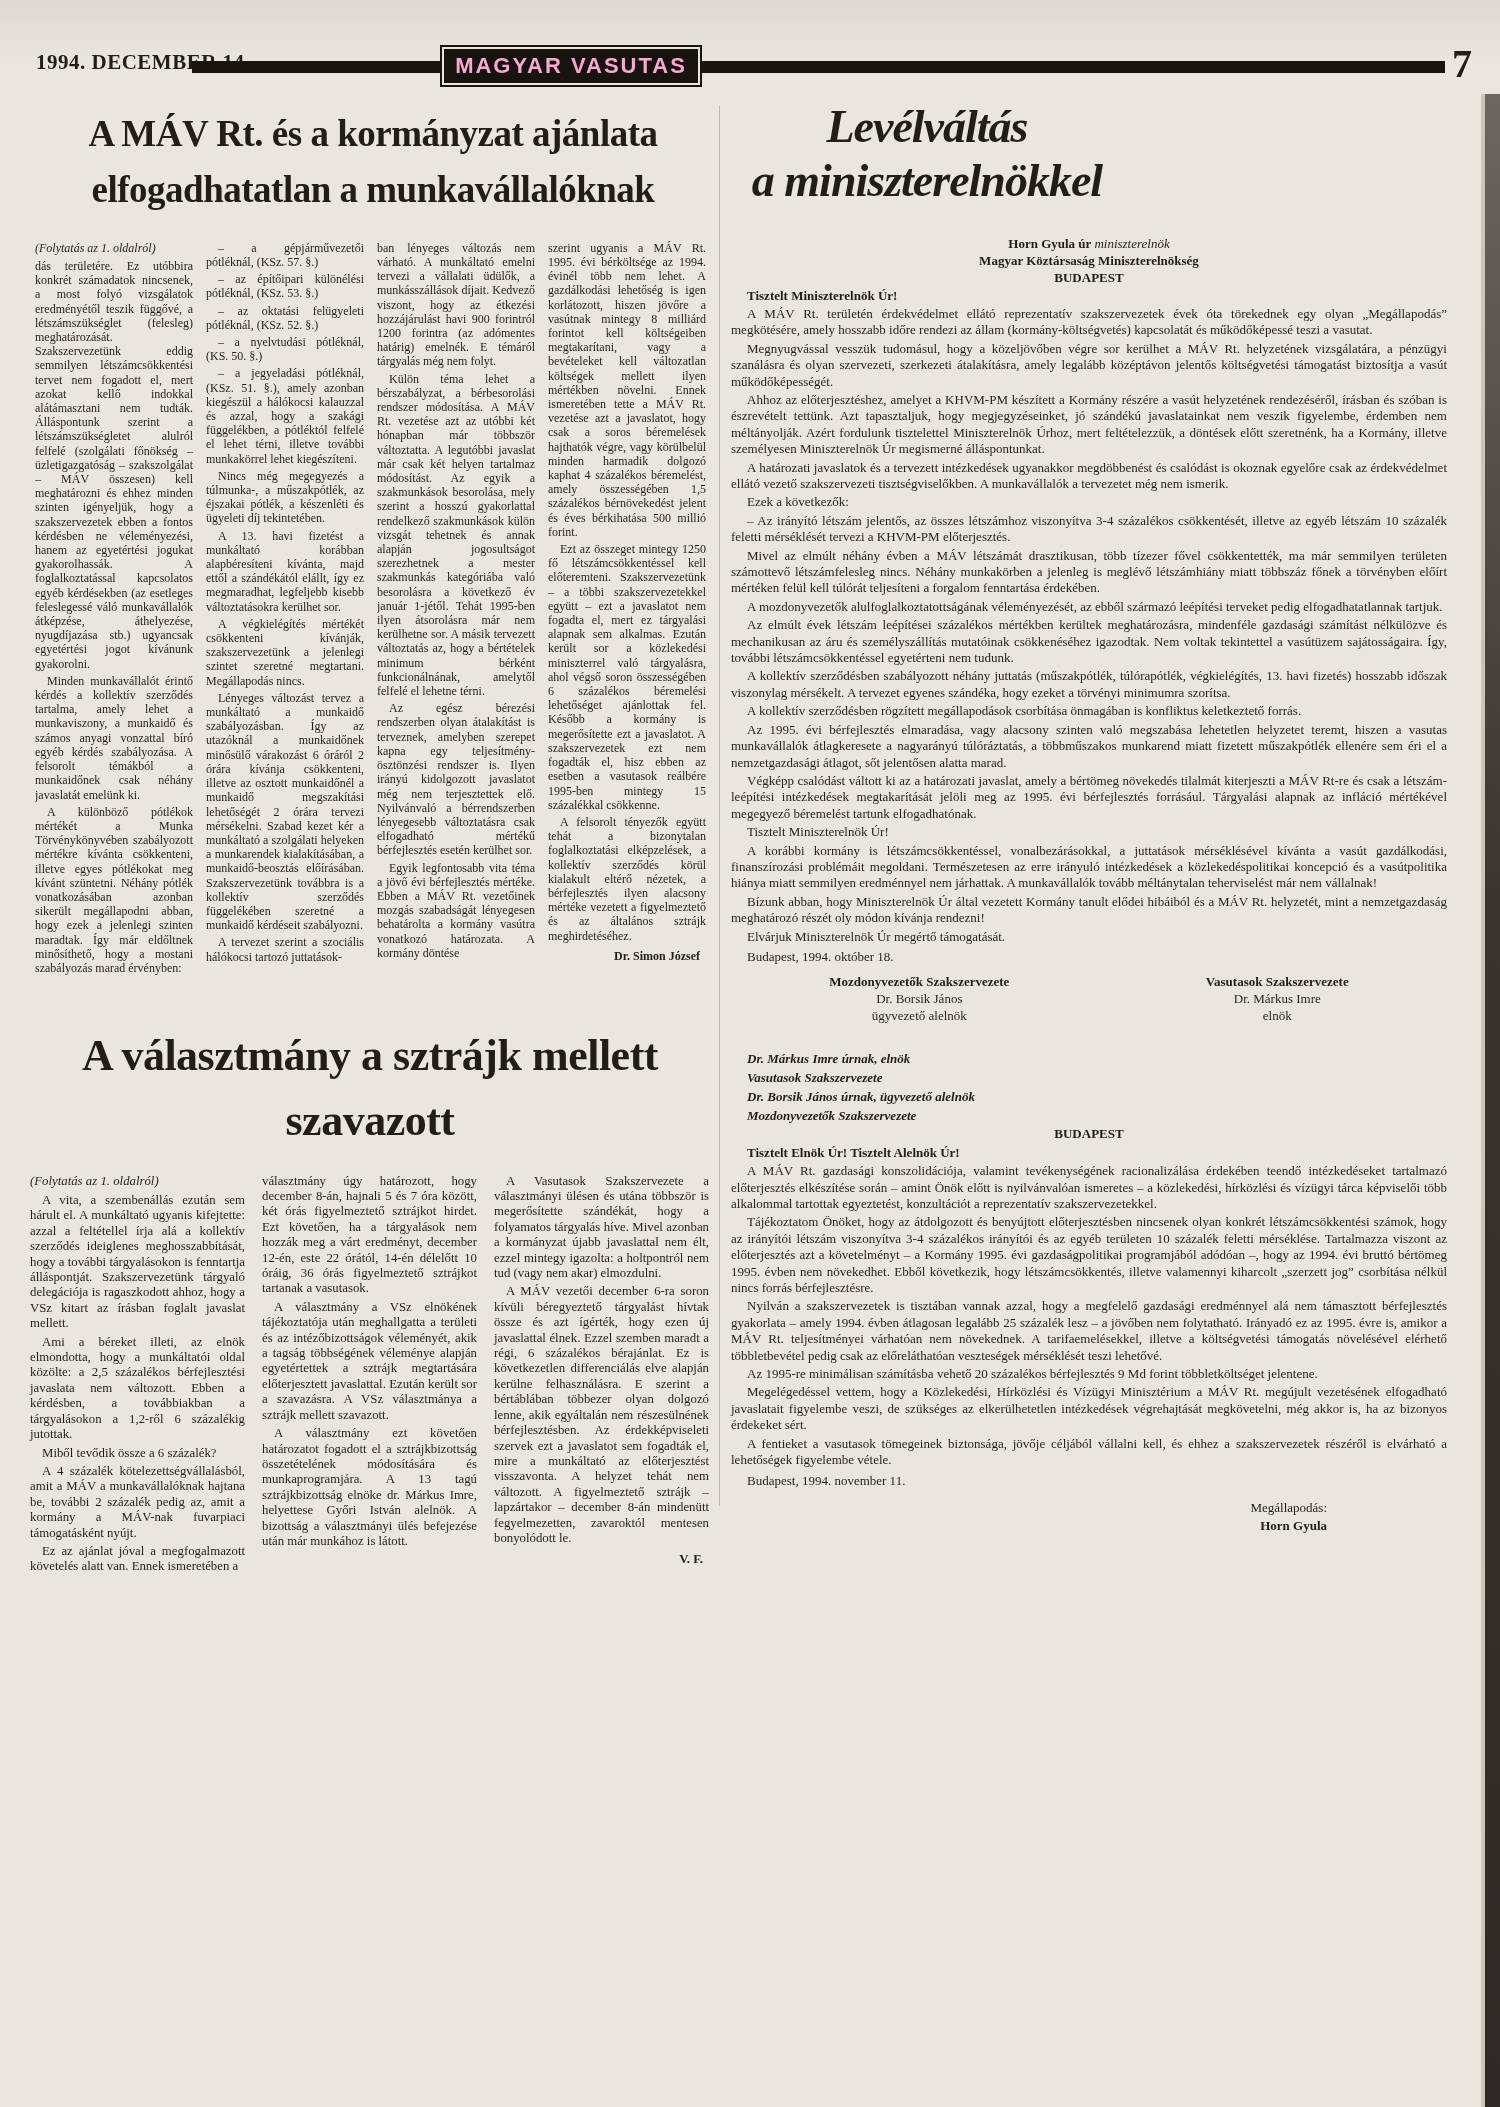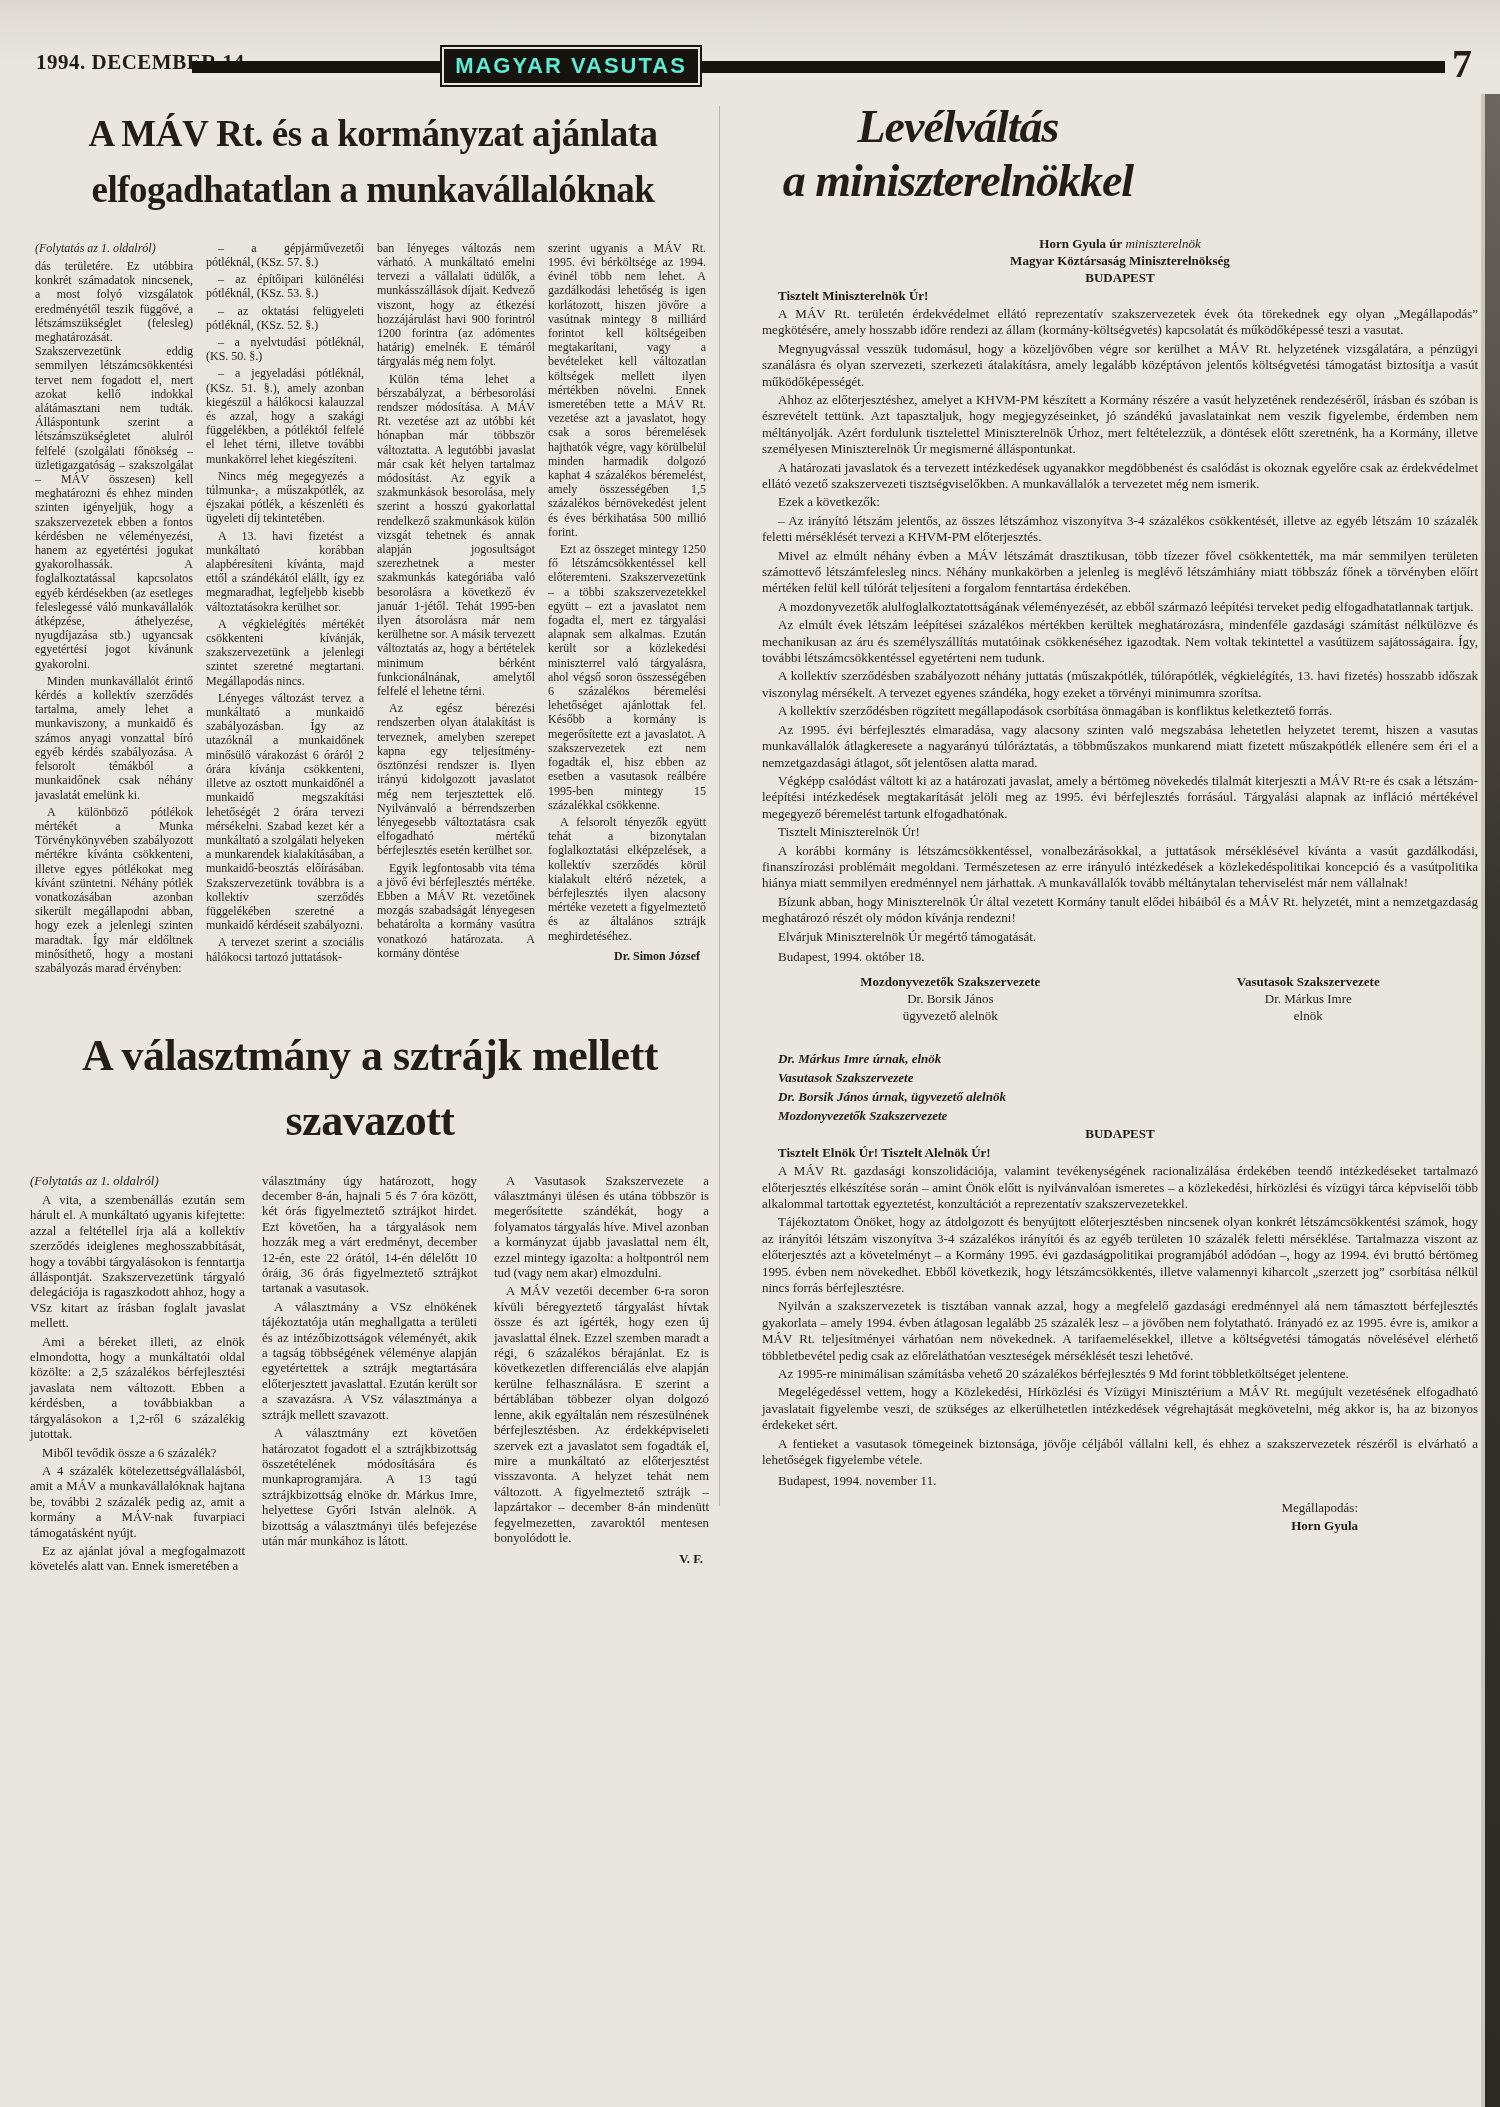--- a/index.html
+++ b/index.html
@@ -7,21 +7,21 @@
         color:#221d17;font-family:"Liberation Serif",serif;overflow:hidden;}
   .page::before{content:"";position:absolute;inset:0;
         background:linear-gradient(180deg,rgba(120,115,105,.12),rgba(0,0,0,0) 60px);pointer-events:none;}
 
   
   .issue-date{position:absolute;left:36px;top:50px;font-size:21px;font-weight:bold;letter-spacing:.5px;}
   .head-bar{position:absolute;left:192px;top:61px;width:1253px;height:12px;background:#17130f;}
   .masthead{position:absolute;left:440px;top:45px;width:258px;height:38px;background:#17130f;
         border:2px solid #17130f;box-shadow:inset 0 0 0 2px #e9e6df;
         display:flex;align-items:center;justify-content:center;}
-  .masthead span{color:#5eead4;font-family:"Liberation Sans",sans-serif;font-weight:bold;
+  .masthead span{color:#f9a8d4;font-family:"Liberation Sans",sans-serif;font-weight:bold;
         font-size:22px;letter-spacing:2px;}
   .page-no{position:absolute;left:1452px;top:40px;font-size:40px;font-weight:bold;}
   .edge-strip{position:absolute;right:0;top:94px;bottom:0;width:15px;
         background:linear-gradient(180deg,#6b6760,#38342e 40%,#2d2a25);}
   .edge-strip-light{position:absolute;right:15px;top:94px;bottom:0;width:4px;background:#c9c5bb;}
   .v-divider{position:absolute;left:719px;top:106px;width:1px;height:1400px;background:#bcb7ac;}
 
   
   h1,h2{margin:0;font-weight:bold;}
   .art-title{ text-align:center;font-size:37px;line-height:1.2;letter-spacing:-0.5px;}
@@ -39,21 +39,21 @@
   .art1 .cols{gap:13px;}
   .art1 .col{width:158px;font-size:12px;line-height:14.2px;max-height:880px;overflow:hidden;}
 
   
   .art2{position:absolute;left:30px;top:1018px;width:680px;}
   .art2 .art-title{font-size:44px;margin-bottom:26px;}
   .art2 .cols{gap:17px;}
   .art2 .col{width:215px;font-size:12.8px;line-height:15.4px;}
 
   
-  .letters{position:absolute;left:762px;top:100px;width:716px;}
+  .letters{position:absolute;left:731px;top:100px;width:716px;}
   .letters-title{width:392px;text-align:center;font-size:46px;line-height:1.18;
         font-style:italic;letter-spacing:-1px;margin-bottom:26px;}
   .letters-title .tl{display:block;}
   .letter{font-size:13px;line-height:16.4px;}
   .letter .plist p{text-indent:16px;margin:0 0 2px;}
   .l-head{text-align:center;font-weight:bold;margin:0;line-height:17px;}
   .l-head .role{font-weight:normal;font-style:italic;}
   .l-head-left p{margin:0;font-weight:bold;font-style:italic;line-height:17px;text-align:left;}
   .salutation{font-weight:bold;text-indent:16px;margin:2px 0;}
   .letter-date{text-indent:16px;margin:4px 0 8px;}

